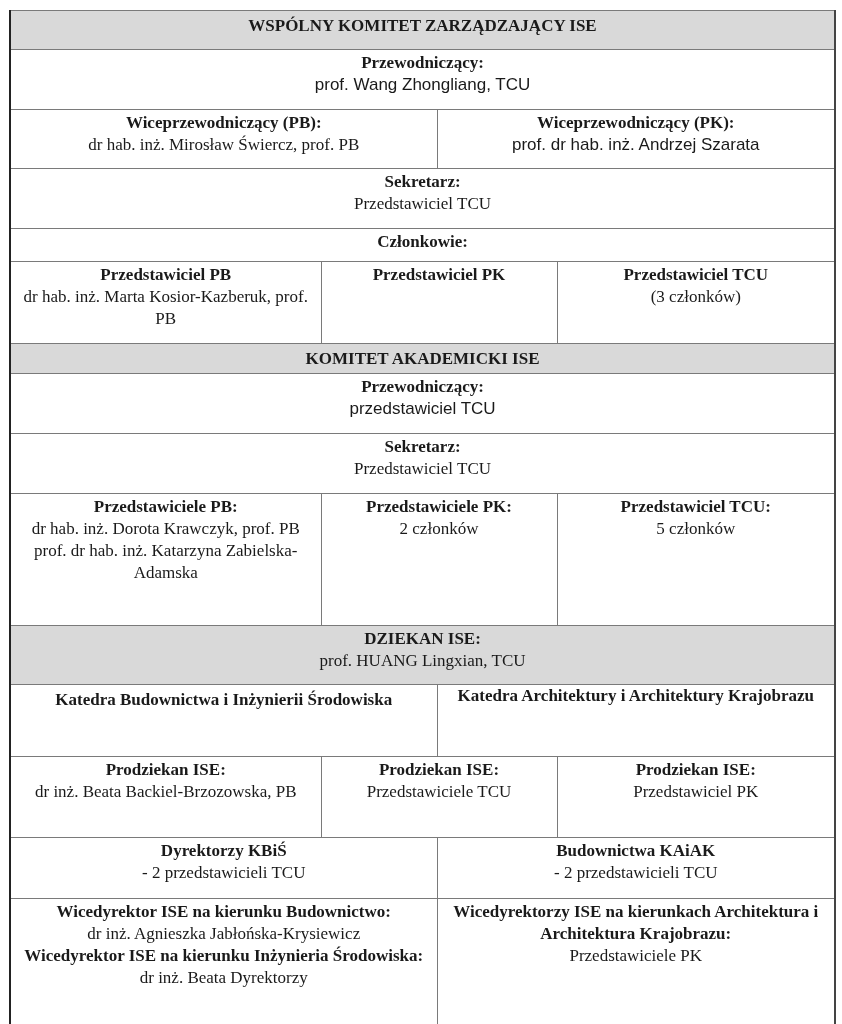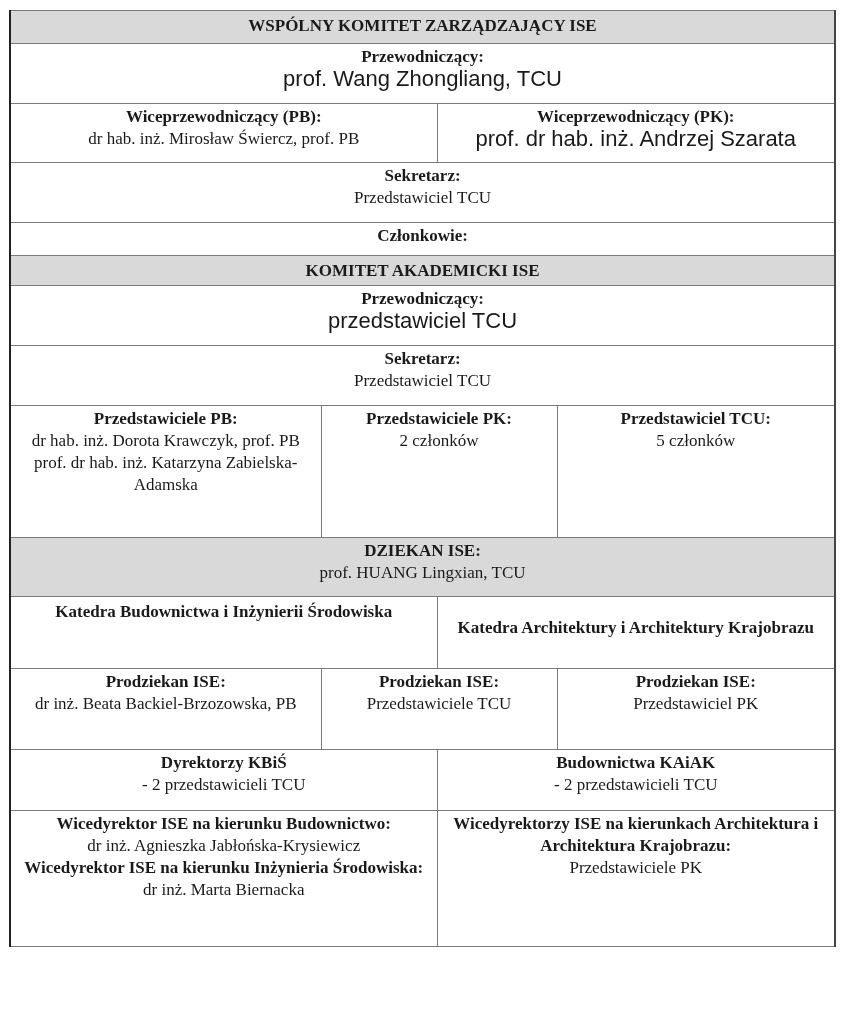--- a/index.html
+++ b/index.html
@@ -8,36 +8,36 @@
   .org-table { position: absolute; left: 9px; top: 10px; width: 825px;
                border-collapse: collapse; table-layout: fixed; }
   .org-table td { border: 1.5px solid #7a7a7a; text-align: center; vertical-align: top;
                   padding: 2px 4px 3px 4px; font-size: 17px; line-height: 22px; }
   .org-table tr > td:first-child { border-left: 2px solid #222; }
   .org-table tr > td:last-child { border-right: 2px solid #444; }
   .shade { background: #d9d9d9; }
   .hdr { font-weight: bold; font-size: 17.5px; }
   .lbl { font-weight: bold; display: block; }
   .val { display: block; }
-  .sans { font-family: "Liberation Sans", sans-serif; font-size: 22px; }
+  .sans { font-family: "Liberation Sans", sans-serif; font-size: 17px; }
   .gap { margin-top: 0; }
 </style>
 </head>
 <body>
 
 <table class="org-table">
   <colgroup>
     <col style="width:311px">
       <col style="width:116px">
       <col style="width:120px">
       <col style="width:278px">
   </colgroup>
 
   <tbody>
-      <tr style="height:33px">
+      <tr style="height:39px">
     <td colspan="4" class="shade hdr" style="padding-top:4px">WSPÓLNY KOMITET ZARZĄDZAJĄCY ISE</td>
   </tr>
   <tr style="height:60px">
     <td colspan="4">
       <span class="lbl">Przewodniczący:</span>
       <span class="val sans">prof. Wang Zhongliang, TCU</span>
     </td>
   </tr>
   <tr style="height:59px">
     <td colspan="2">
@@ -50,20 +50,33 @@
     </td>
   </tr>
   <tr style="height:60px">
     <td colspan="4">
       <span class="lbl">Sekretarz:</span>
       <span class="val">Przedstawiciel TCU</span>
     </td>
   </tr>
   <tr style="height:33px">
     <td colspan="4" class="hdr">Członkowie:</td>
+  </tr>
+  <tr style="height:82px">
+    <td>
+      <span class="lbl">Przedstawiciel PB</span>
+      <span class="val">dr hab. inż. Marta Kosior-Kazberuk, prof. PB</span>
+    </td>
+    <td colspan="2">
+      <span class="lbl">Przedstawiciel PK</span>
+    </td>
+    <td>
+      <span class="lbl">Przedstawiciel TCU</span>
+      <span class="val">(3 członków)</span>
+    </td>
   </tr>
 
   <tr style="height:27px">
     <td colspan="4" class="shade hdr" style="padding-top:4px">KOMITET AKADEMICKI ISE</td>
   </tr>
   <tr style="height:60px">
     <td colspan="4">
       <span class="lbl">Przewodniczący:</span>
       <span class="val sans">przedstawiciel TCU</span>
     </td>
@@ -91,21 +104,21 @@
   </tr>
 
   <tr style="height:59px">
     <td colspan="4" class="shade">
       <span class="lbl">DZIEKAN ISE:</span>
       <span class="val">prof. HUANG Lingxian, TCU</span>
     </td>
   </tr>
   <tr style="height:72px">
     <td colspan="2" class="hdr" style="padding-top:4px">Katedra Budownictwa i Inżynierii Środowiska</td>
-    <td colspan="2" class="hdr" style="padding-top:20px">Katedra Architektury i Architektury Krajobrazu</td>
+    <td colspan="2" class="hdr" style="padding-top:0">Katedra Architektury i Architektury Krajobrazu</td>
   </tr>
   <tr style="height:81px">
     <td>
       <span class="lbl">Prodziekan ISE:</span>
       <span class="val">dr inż. Beata Backiel-Brzozowska, PB</span>
     </td>
     <td colspan="2">
       <span class="lbl">Prodziekan ISE:</span>
       <span class="val">Przedstawiciele TCU</span>
     </td>
@@ -122,21 +135,21 @@
     <td colspan="2">
       <span class="lbl">Budownictwa KAiAK</span>
       <span class="val">- 2 przedstawicieli TCU</span>
     </td>
   </tr>
   <tr style="height:136px">
     <td colspan="2">
       <span class="lbl">Wicedyrektor ISE na kierunku Budownictwo:</span>
       <span class="val gap">dr inż. Agnieszka Jabłońska-Krysiewicz</span>
       <span class="lbl gap">Wicedyrektor ISE na kierunku Inżynieria Środowiska:</span>
-      <span class="val gap">dr inż. Marta Biernacka</span>
+      <span class="val gap">dr inż. Beata Dyrektorzy</span>
     </td>
     <td colspan="2">
       <span class="lbl">Wicedyrektorzy ISE na kierunkach Architektura i Architektura Krajobrazu:</span>
       <span class="val gap">Przedstawiciele PK</span>
     </td>
   </tr>
 </tbody>
   </table>
 
 </body></html>

